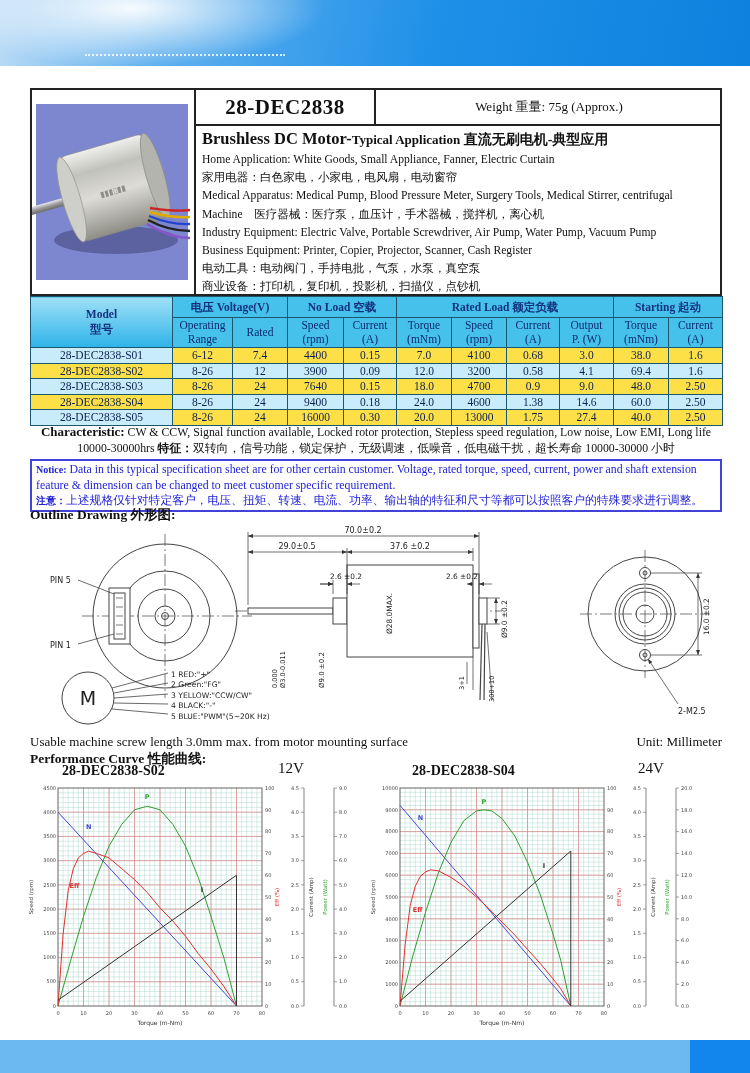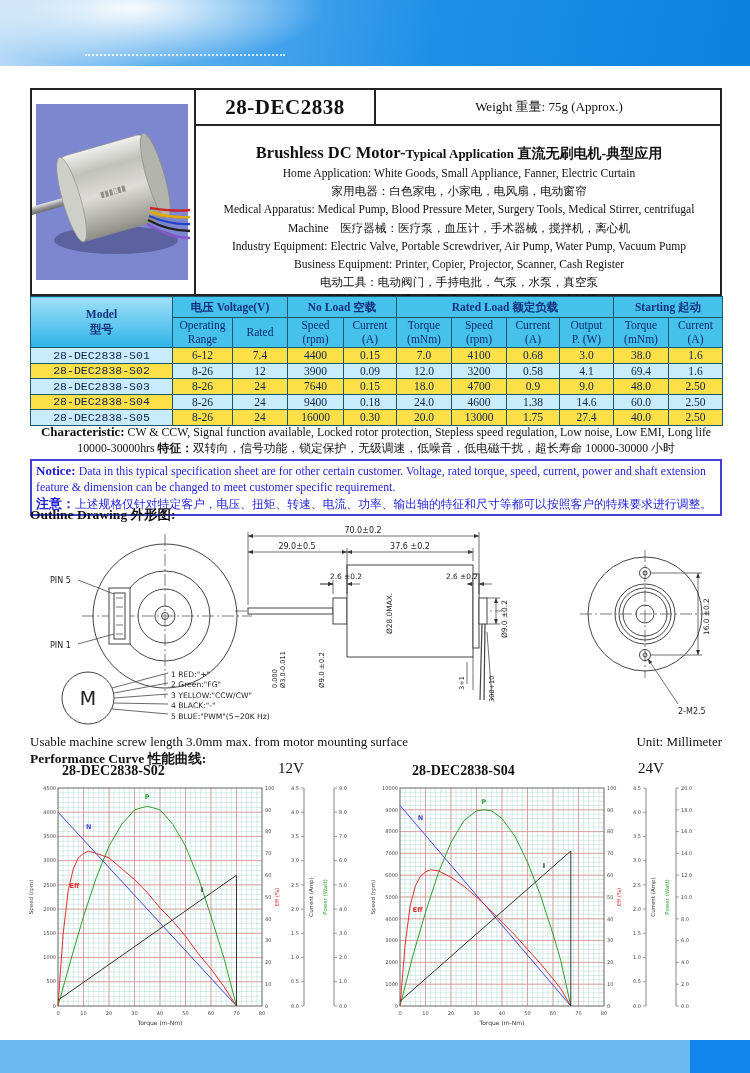--- a/index.html
+++ b/index.html
@@ -15,42 +15,42 @@
   .bottom-banner{position:absolute;left:0;top:1040px;width:750px;height:33px;background:#6cb9ef;}
   .bottom-banner .accent{position:absolute;right:0;top:0;width:60px;height:33px;background:#1286ec;}
   
   .hdr{position:absolute;left:30px;top:88px;width:692px;height:208px;border:2px solid #222;box-sizing:border-box;}
   .hdr .photo-cell{position:absolute;left:0;top:0;width:164px;height:204px;border-right:2px solid #222;box-sizing:border-box;background:#fff;}
   .hdr .title-row{position:absolute;left:164px;top:0;width:526px;height:36px;display:flex;box-sizing:border-box;border-bottom:2px solid #222;}
   .hdr .cell{box-sizing:border-box;display:flex;align-items:center;justify-content:center;}
   .c-model{width:180px;border-right:2px solid #222;font-weight:bold;font-size:21px;letter-spacing:.5px;}
   .c-power{width:164px;border-right:2px solid #222;flex-direction:column;align-items:flex-start;padding-left:6px;font-size:12px;line-height:1.25;}
   .c-weight{flex:1;font-size:13px;}
-  .hdr .apps{position:absolute;left:164px;top:36px;width:526px;height:168px;padding:16px 6px;box-sizing:border-box;text-align:center;}
+  .hdr .apps{position:absolute;left:164px;top:36px;width:526px;height:168px;padding:2px 6px;box-sizing:border-box;}
   .apps .app-title{font-weight:bold;font-size:13px;margin:1px 0 2px 0;}
   .apps .app-title .big{font-size:16.5px;}
   .apps .app-title .cn{font-size:14px;}
   .app-line{font-size:11.6px;line-height:18.2px;white-space:nowrap;}
   
   table.spec{position:absolute;left:30px;top:296px;width:692px;border-collapse:collapse;table-layout:fixed;}
   table.spec th,table.spec td{border:1px solid #1b586f;text-align:center;padding:0;box-sizing:border-box;}
   table.spec th{background:#45c1ec;color:#15317e;font-weight:bold;font-size:11.5px;}
   table.spec th.grp{height:21px;}
   table.spec th.sub{height:30px;font-weight:normal;color:#0e2a6e;white-space:pre-line;line-height:1.15;}
   table.spec th.model-h{background:linear-gradient(180deg,#9fe0f6 0%,#2eb3e9 100%);line-height:1.3;}
-  table.spec td{height:15.5px;font-size:11.5px;color:#0c2150;}
+  table.spec td{height:15.5px;font-size:11.5px;color:#0c2150;font-family:Liberation Serif, serif;}
   td.m{font-family:"Liberation Mono","DejaVu Sans Mono",monospace;font-size:11px;}
   .bgA{background:#fde047;}
   .bgB{background:#c9ecfa;}
   
   .charac{position:absolute;left:30px;top:424px;width:692px;font-size:11.8px;line-height:1.3;text-align:center;}
   .charac b.en{font-size:13px;}
   .notice{position:absolute;left:30px;top:459px;width:692px;box-sizing:border-box;border:2px solid #4242d8;
           color:#1d1dd6;font-size:11.8px;line-height:1.32;padding:1px 4px;}
-  .notice b{font-size:13px;}
+  .notice b{font-size:10px;}
   
   .sec-title{position:absolute;left:30px;font-weight:bold;font-size:13.5px;}
   .outline-svg{position:absolute;left:30px;top:522px;}
   .under-note{position:absolute;left:30px;top:734px;width:692px;display:flex;justify-content:space-between;font-size:13px;}
   
   .chart-title{position:absolute;font-weight:bold;font-size:14px;font-family:"Liberation Serif",serif;}
   .volt-label{position:absolute;font-size:15px;}
   .chart-box{position:absolute;top:780px;}
   svg text{font-family:"DejaVu Sans",sans-serif;}
 </style>

